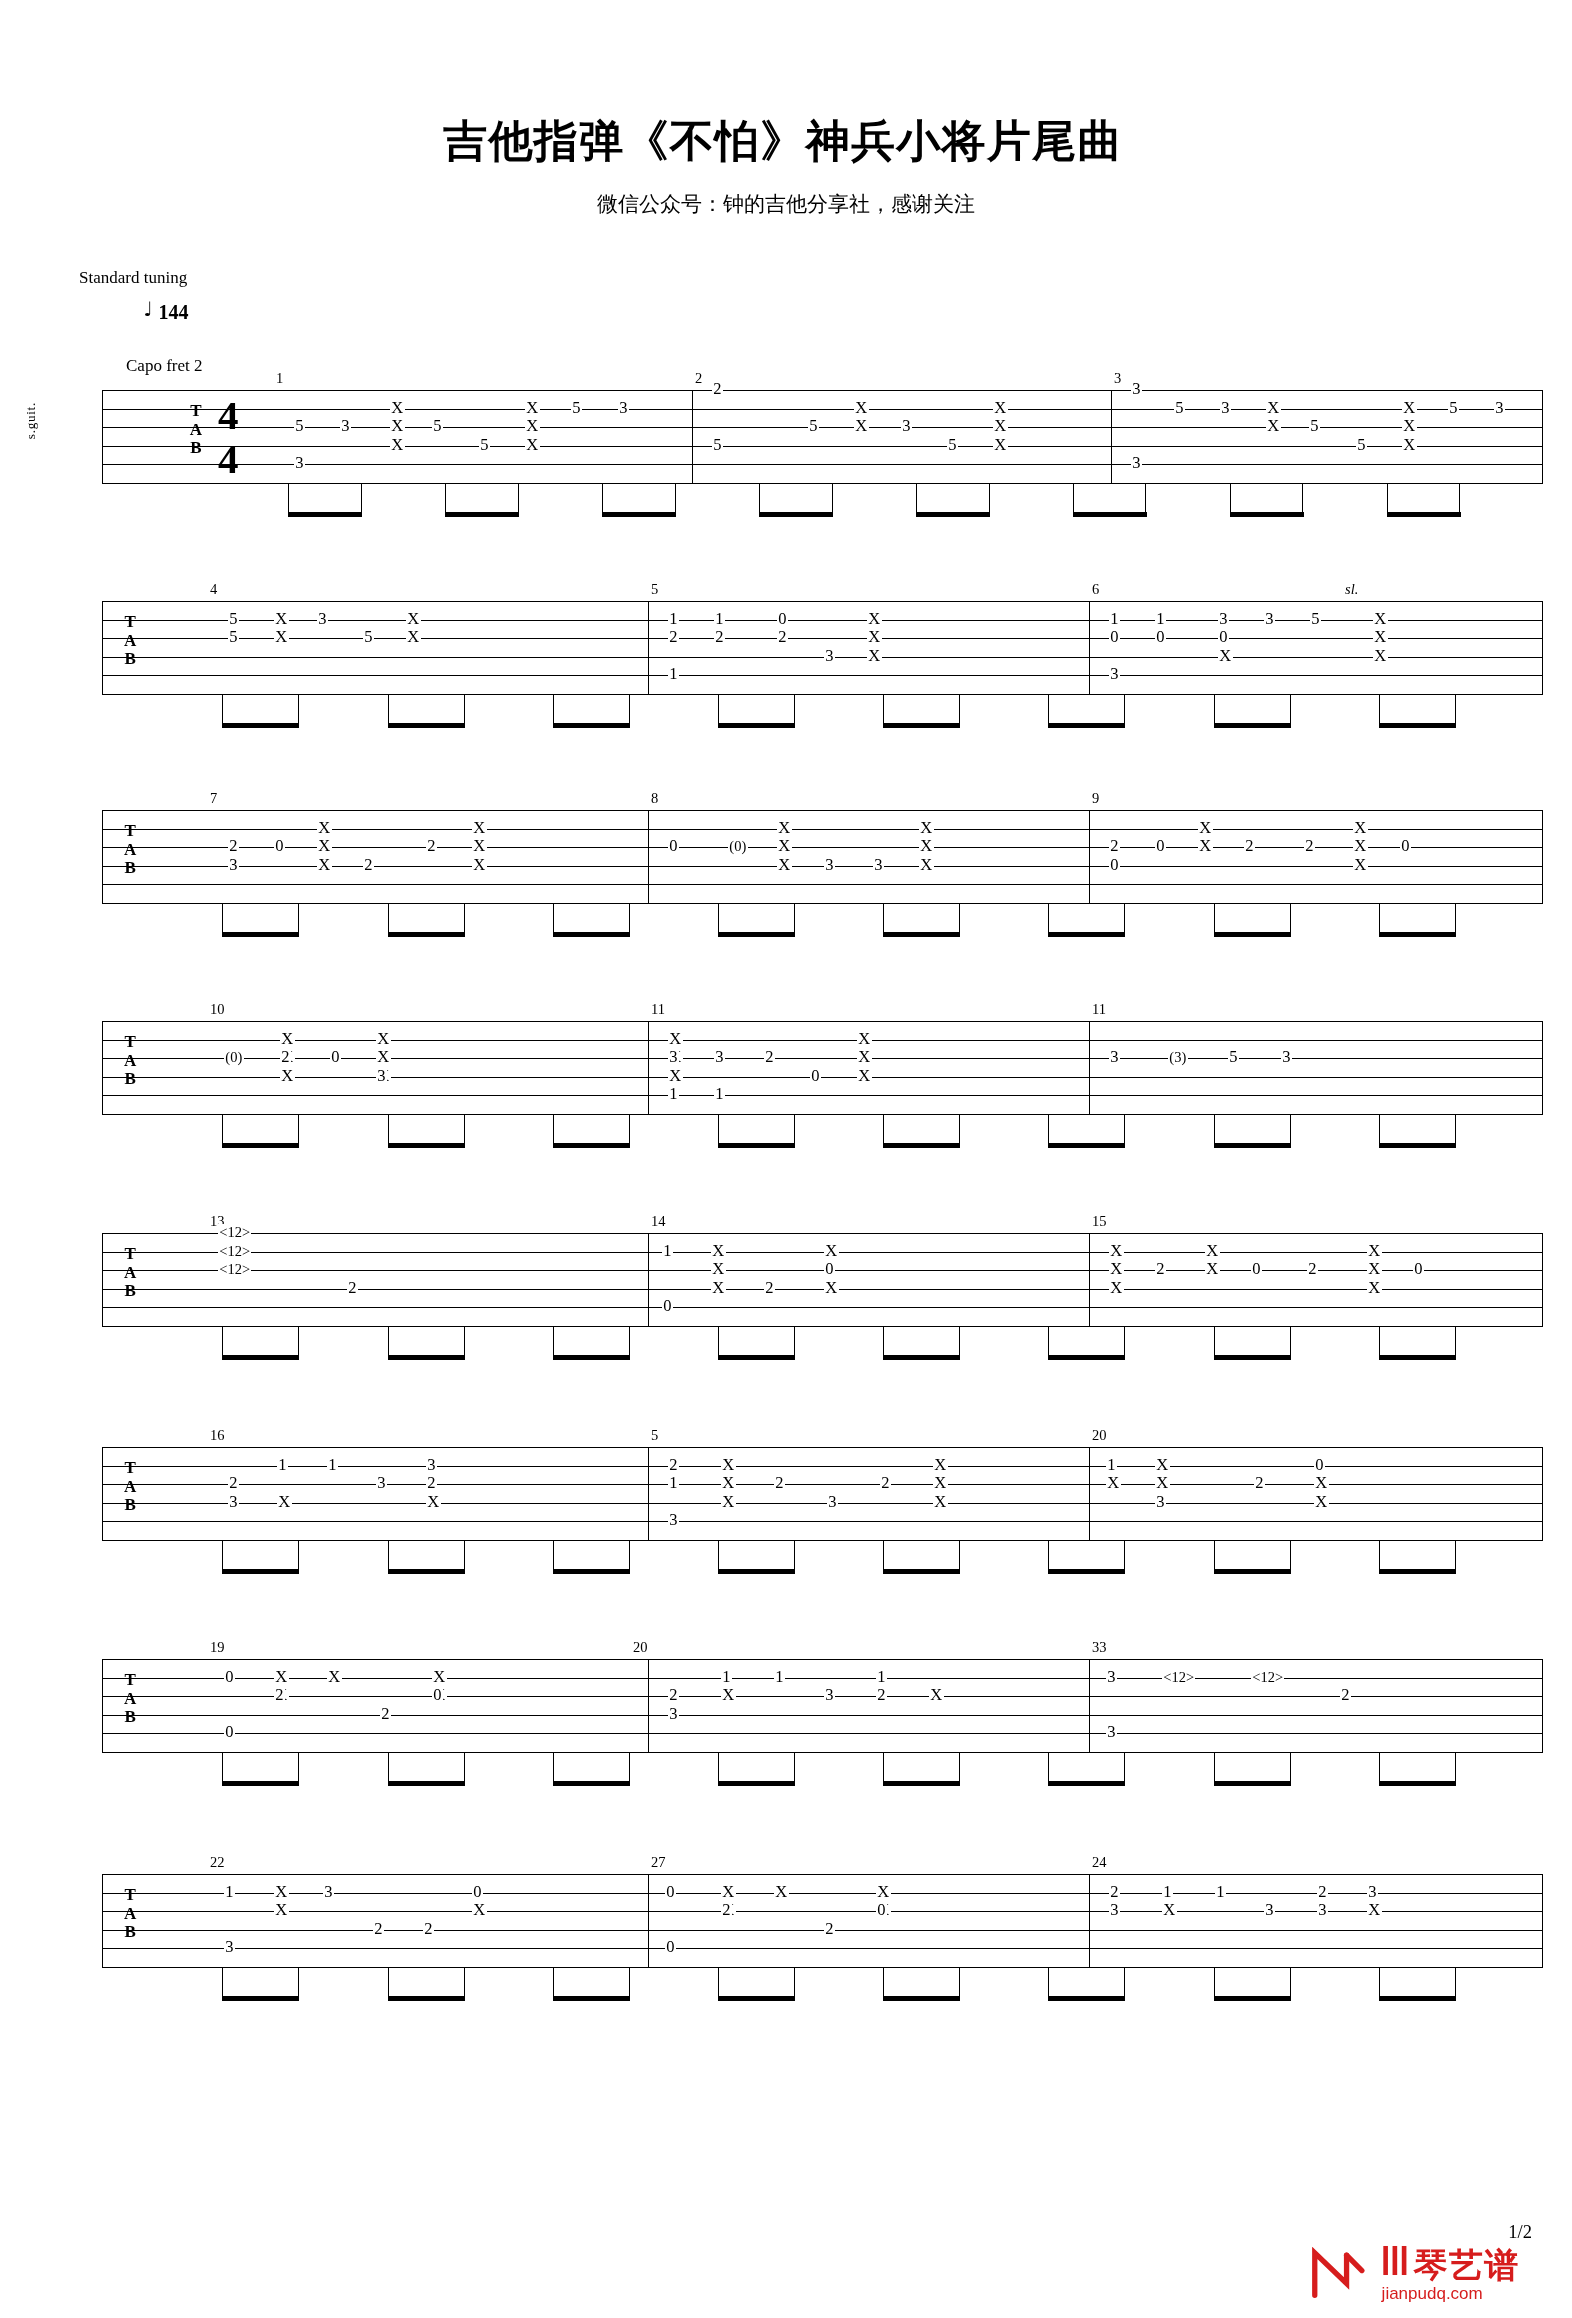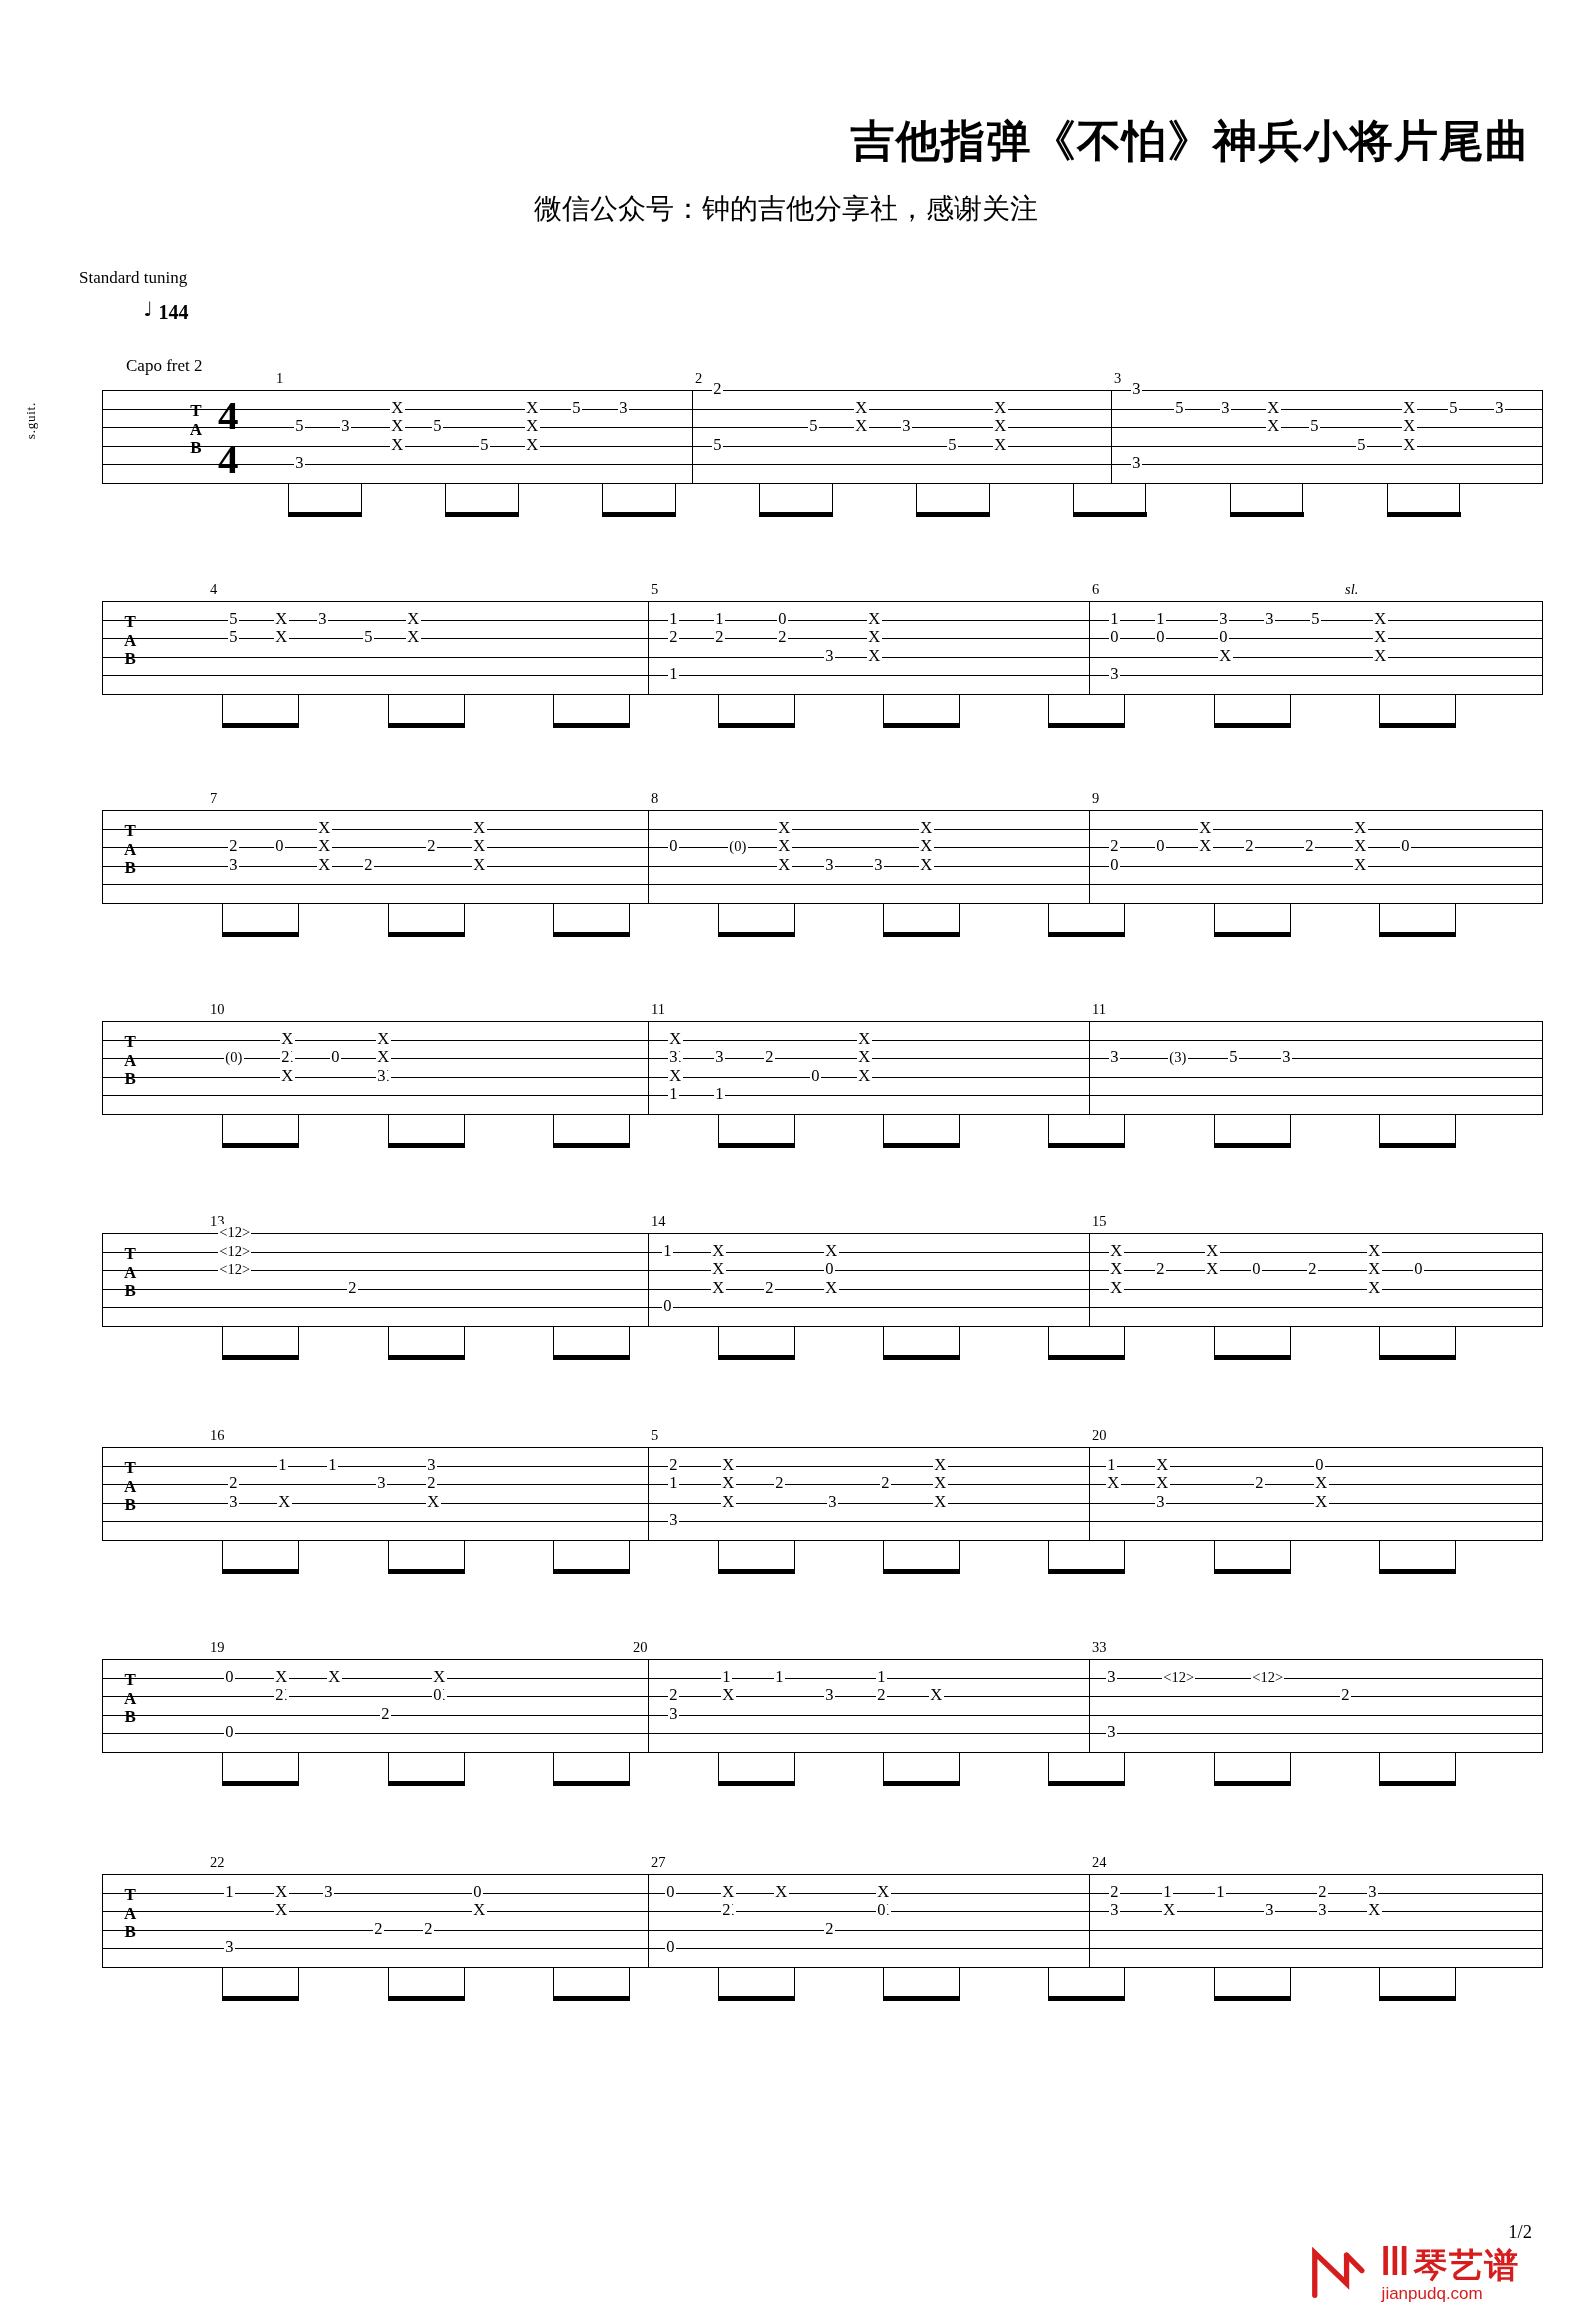--- a/index.html
+++ b/index.html
@@ -7,27 +7,27 @@
     width:1572px;height:2319px;
     font-family:"Liberation Serif", serif;
     color:#000;
     position:relative;
     overflow:hidden;
   }
   .page{position:relative;width:1572px;height:2319px;}
 
   
   .title{
-    position:absolute;top:112px;left:0;width:1530px;text-align:right;
+    position:absolute;top:112px;left:0;width:1530px;text-align:center;
     font-family:"Liberation Serif", serif;
-    font-size:44px;font-weight:700;letter-spacing:1.3px;
+    font-size:44px;font-weight:700;letter-spacing:1.3px;padding-left:18px;
   }
   .subtitle1{
     position:absolute;top:190px;left:0;width:1572px;text-align:center;
-    font-size:28px;
+    font-size:21px;
   }
   .subtitle2{
     position:absolute;top:228px;left:0;width:1572px;text-align:center;
     font-size:21px;font-weight:700;
   }
   .tuning{
     position:absolute;top:268px;left:79px;font-size:17px;
   }
   .tempo{
     position:absolute;top:301px;left:142px;font-size:20px;font-weight:700;

